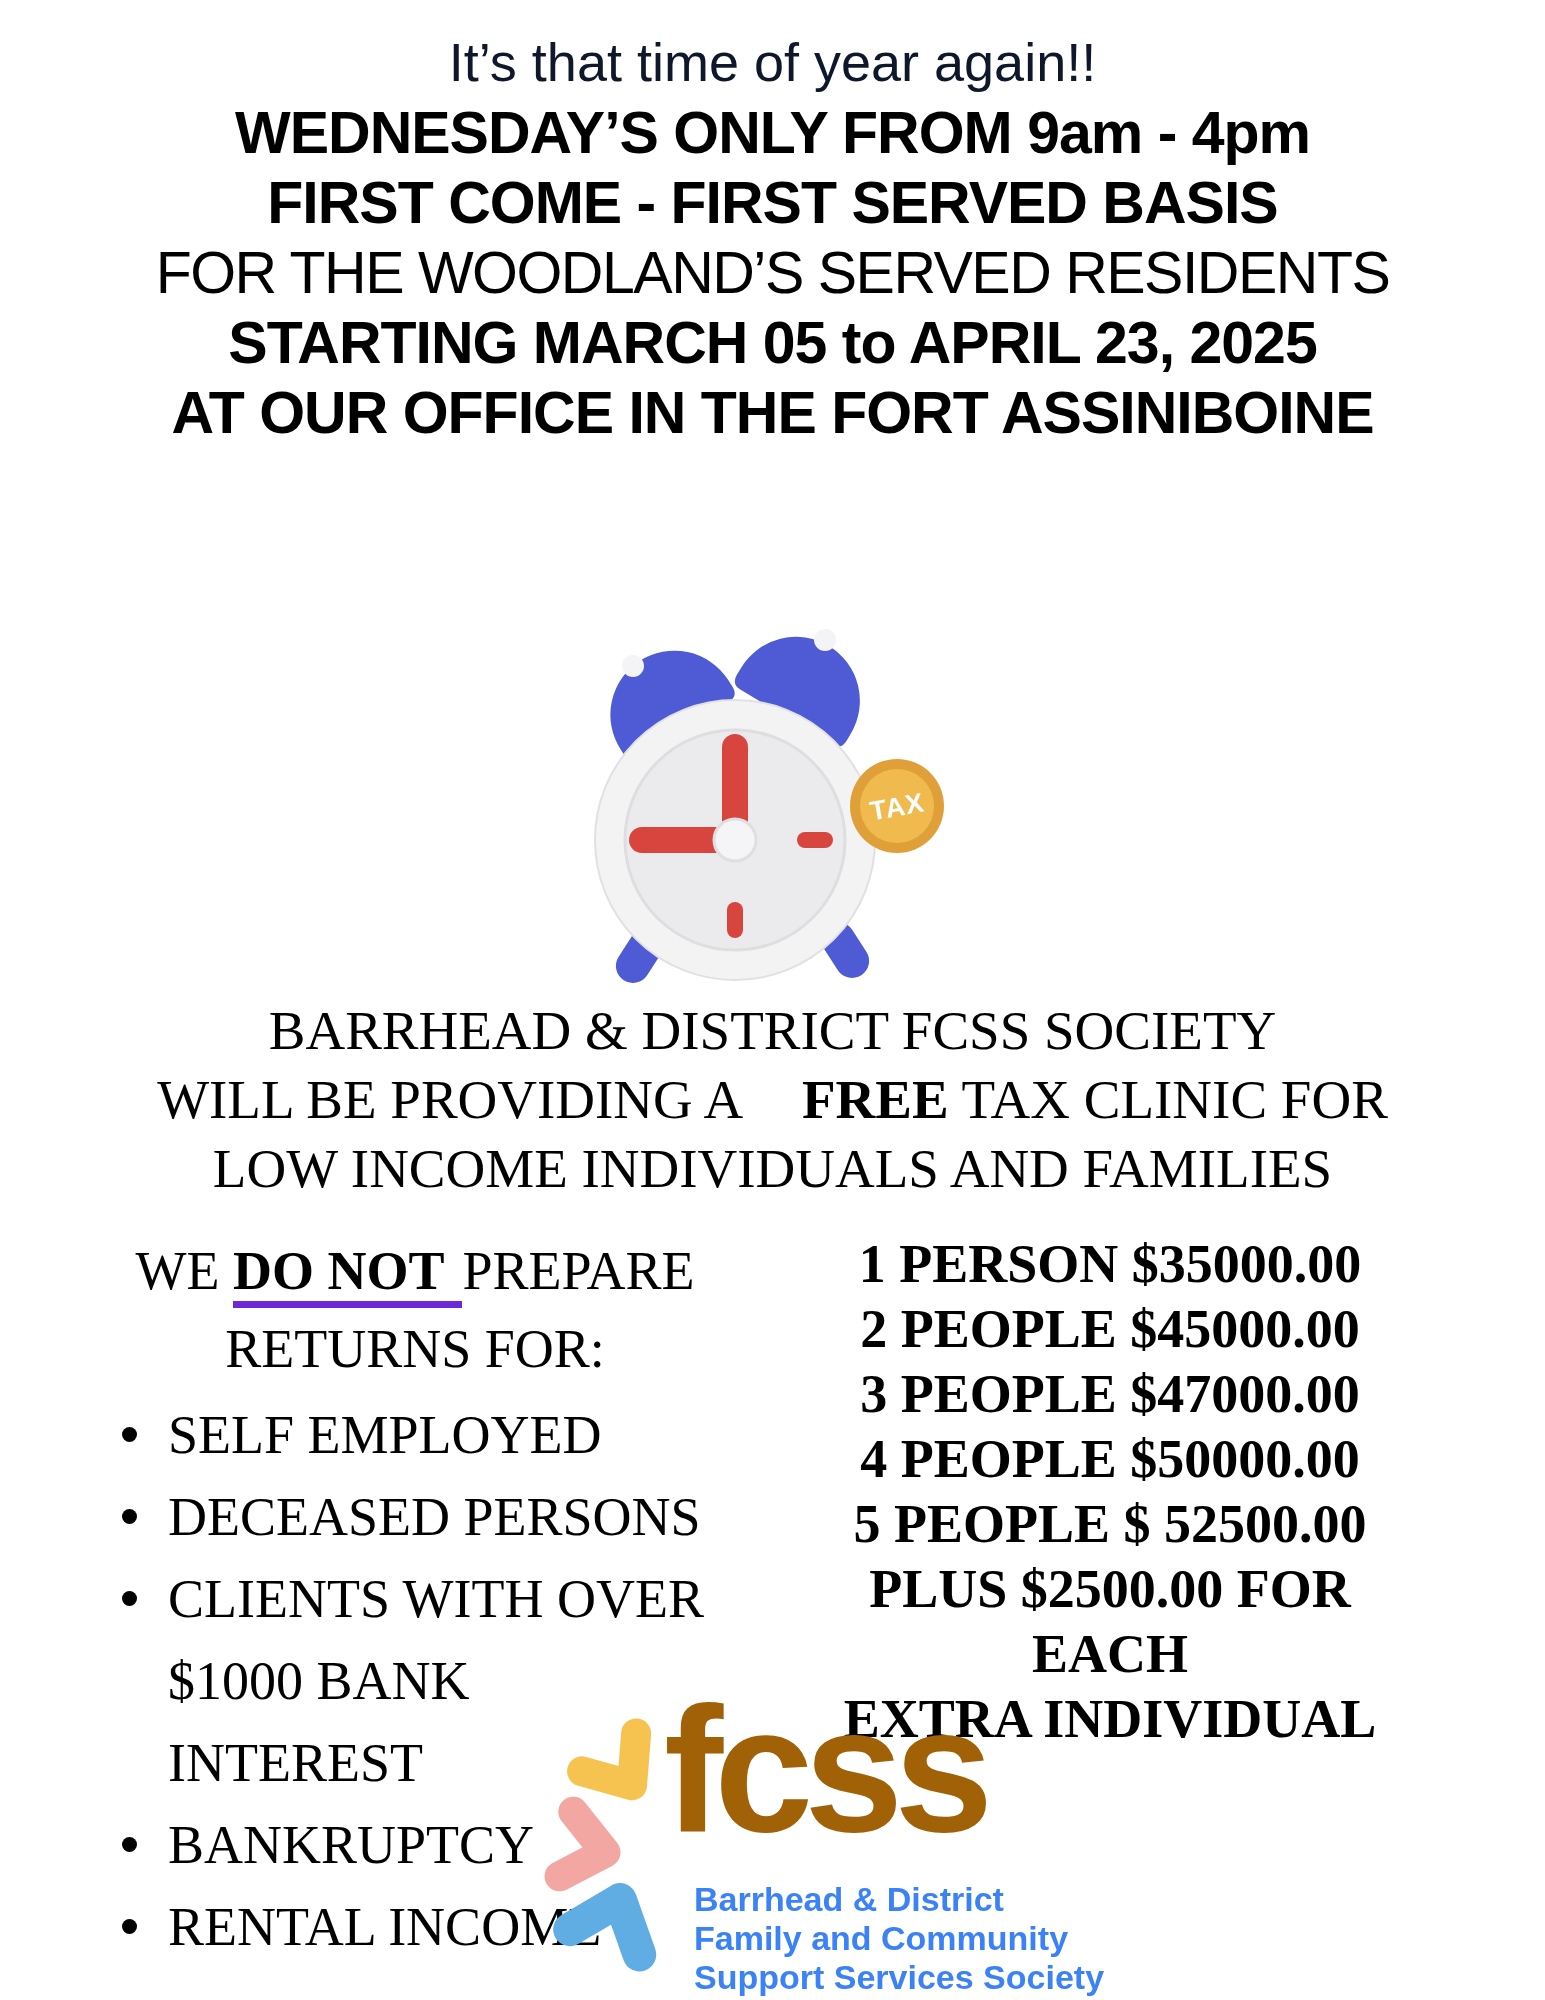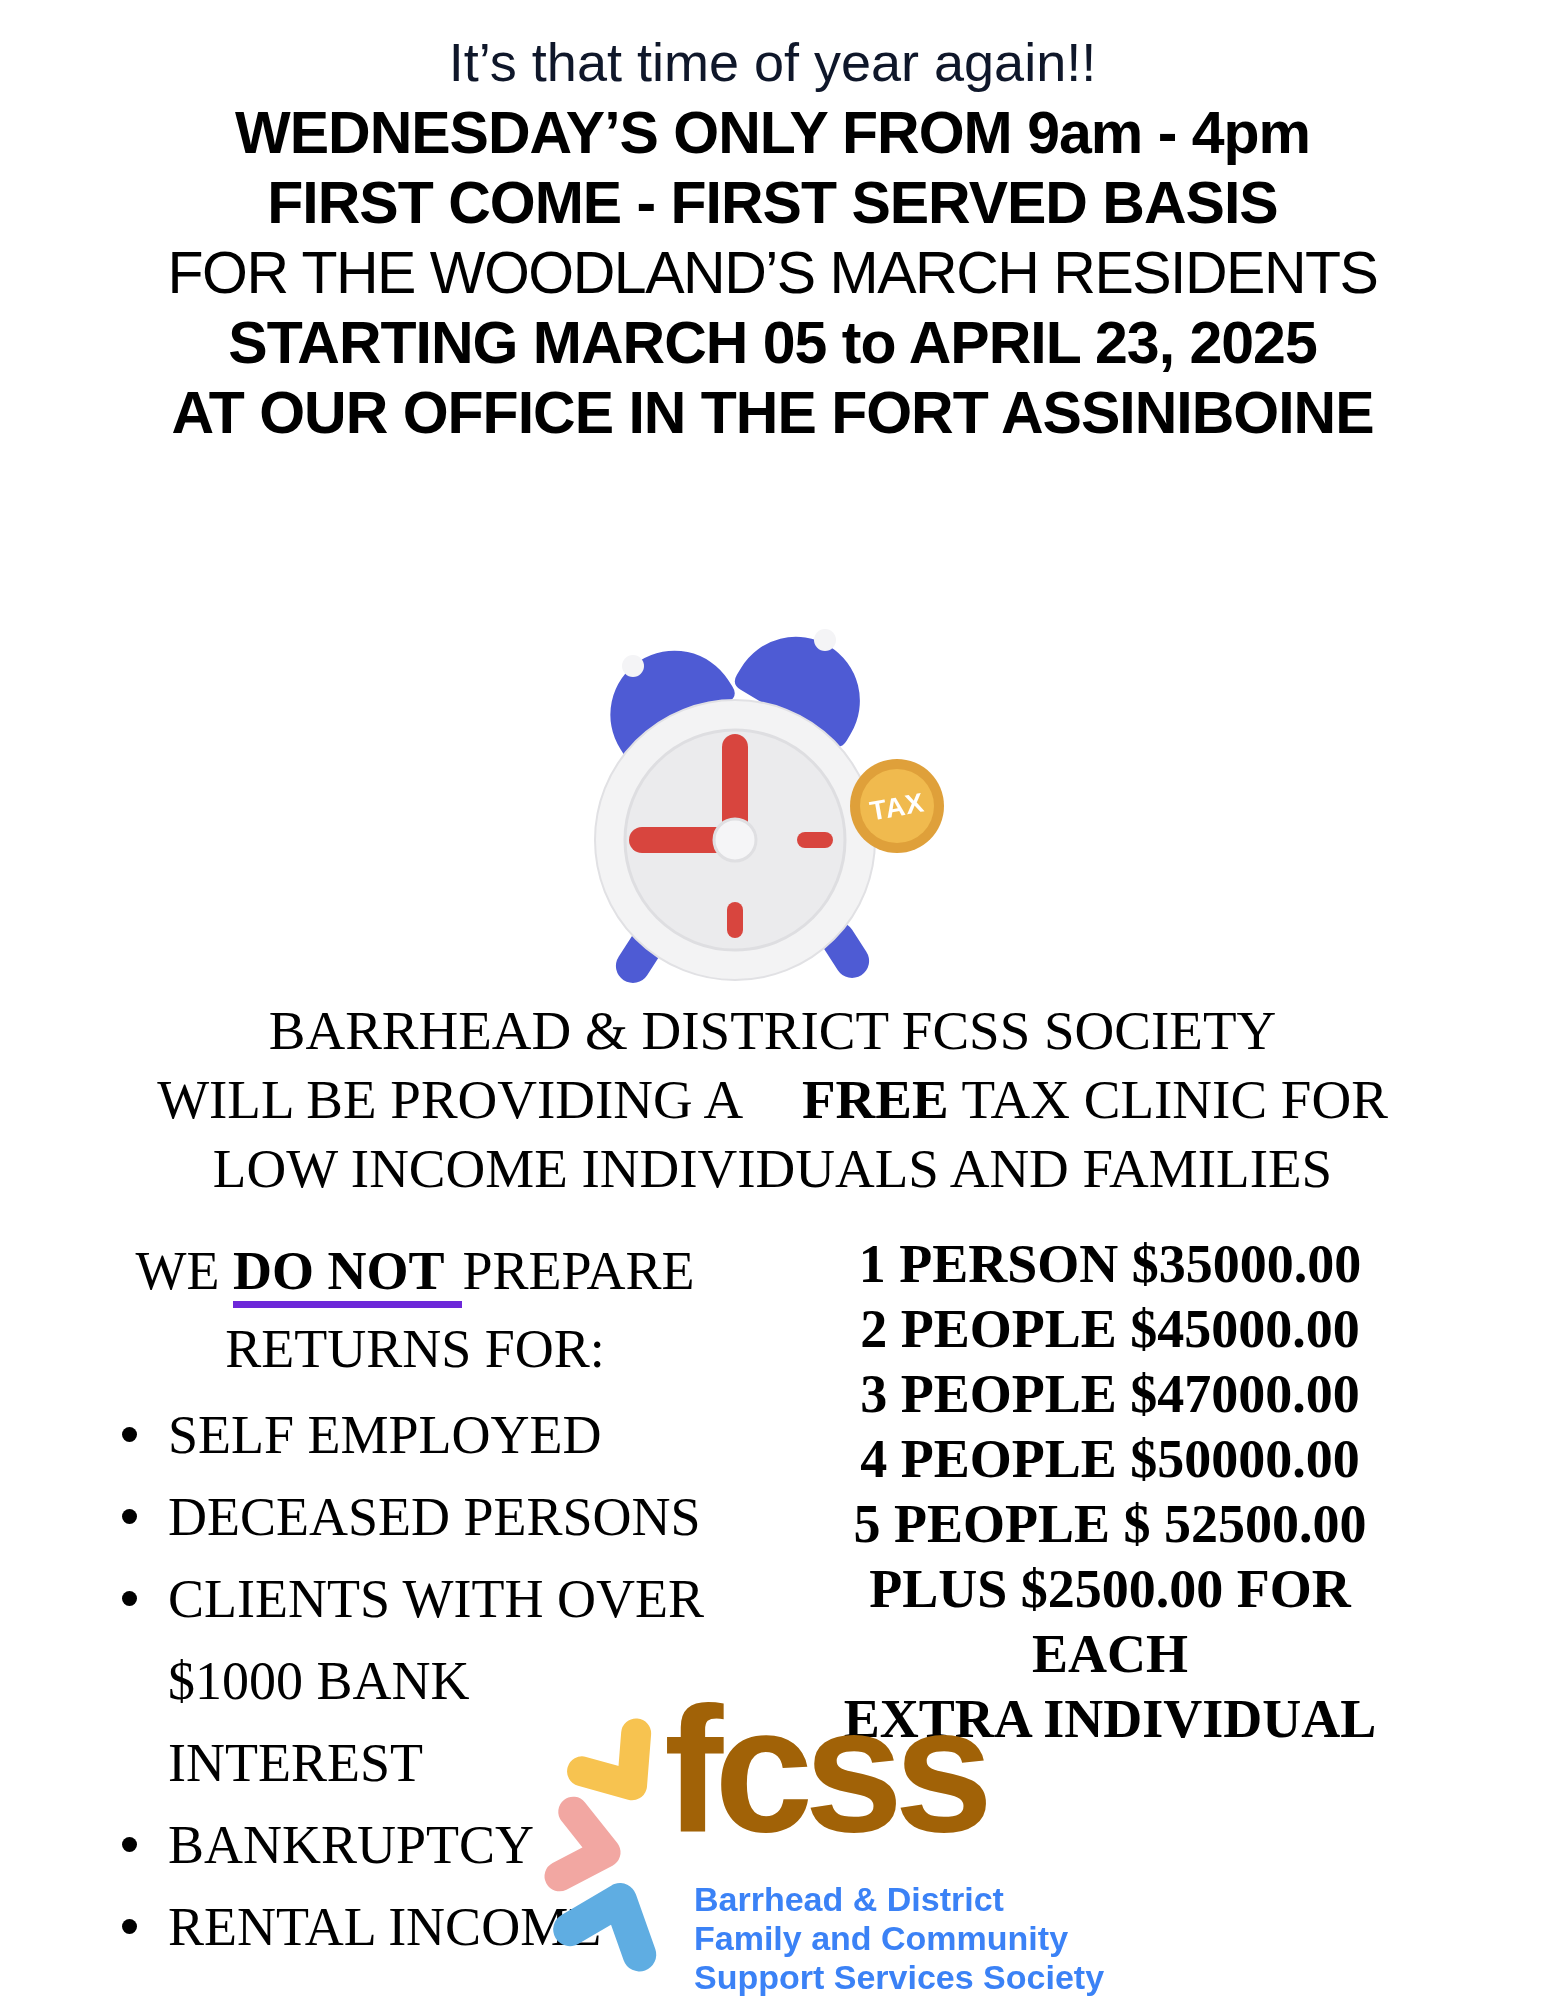--- a/index.html
+++ b/index.html
@@ -50,21 +50,21 @@
 </style>
 </head>
 <body>
 
 <div>
 
   <div class="head">
     <div class="intro-line">It’s that time of year again!!</div>
     <div class="hline">WEDNESDAY’S ONLY FROM 9am - 4pm</div>
     <div class="hline">FIRST COME - FIRST SERVED BASIS</div>
-    <div class="hline regular">FOR THE WOODLAND’S MARCH RESIDENTS</div>
+    <div class="hline regular">FOR THE WOODLAND’S SERVED RESIDENTS</div>
     <div class="hline">STARTING MARCH 05 to APRIL 23, 2025</div>
     <div class="hline">AT OUR OFFICE IN THE FORT ASSINIBOINE</div>
   </div>
 
   <div class="clock-wrap">
     <svg width="396" height="365" viewBox="0 0 396 365">
 
       <g fill="#4E5BD4">
         <g transform="translate(107,90) rotate(-33)">
           <path d="M -64 8 A 64 64 0 0 1 64 8 L 64 16 Q 64 27 53 27 L -53 27 Q -64 27 -64 16 Z"></path>

